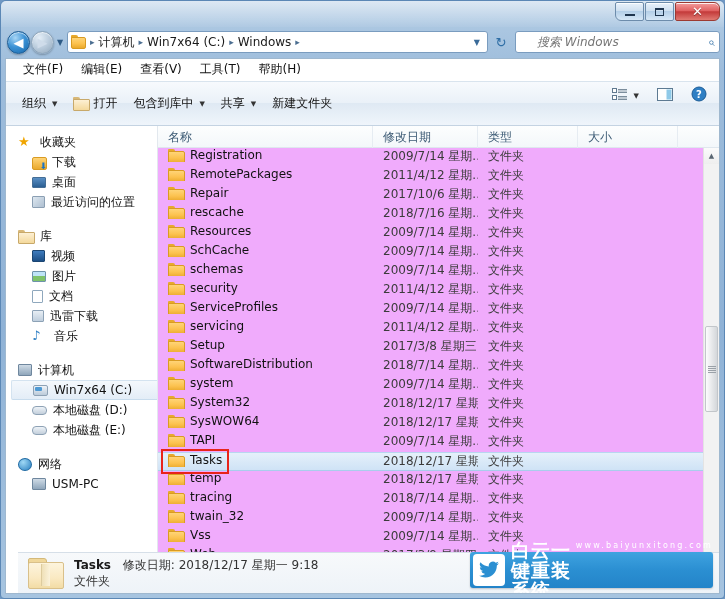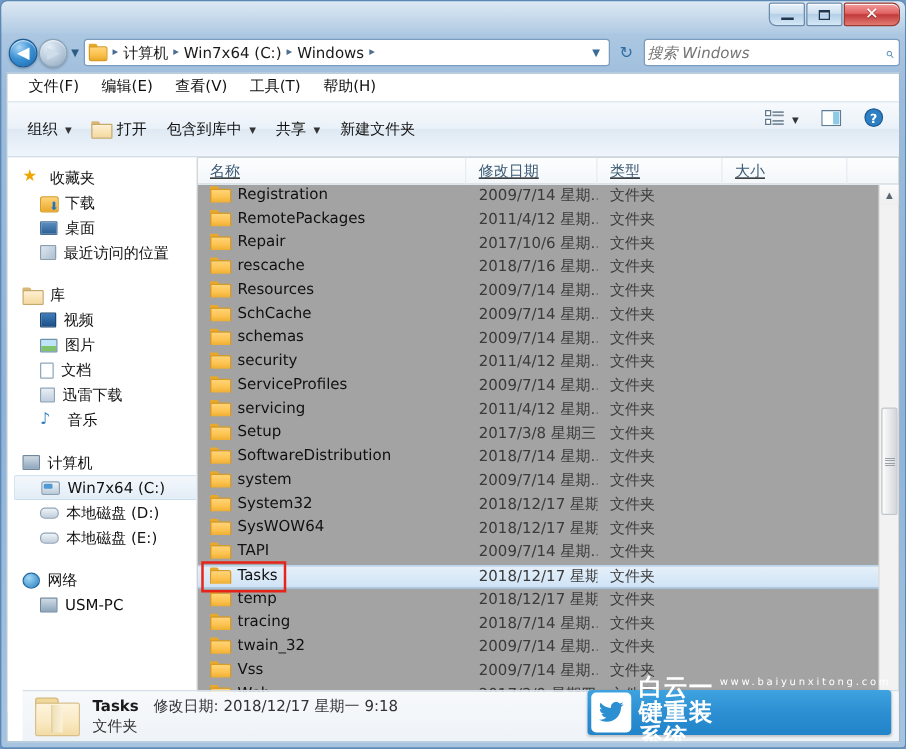--- a/index.html
+++ b/index.html
@@ -98,21 +98,21 @@
   .sep { color: #4a6d90; font-size: 9px; padding: 0 1px; }
   .addr-caret { color: #3a6b99; font-size: 8px; padding: 0 5px; }
   .refresh {
     width: 22px; height: 22px; margin-left: 2px;
     display: flex; align-items: center; justify-content: center;
     color: #2f6ea5; font-size: 13px;
   }
   .searchbox {
     width: 205px; height: 22px; margin-left: 3px;
     background: #fff; border: 1px solid #7a9cbf; border-radius: 3px;
-    display: flex; align-items: center; padding: 0 4px 0 2px;
+    display: flex; align-items: center; padding: 0 4px 0 21px;
   }
   .searchbox input {
     flex: 1; border: none; outline: none; font-size: 12px;
     font-style: italic; color: #777;
     font-family: "DejaVu Sans", "Liberation Sans", sans-serif;
     background: transparent;
   }
   .search-mag { color: #2f6ea5; font-size: 12px; transform: scaleX(-1); }
 
   
@@ -222,21 +222,21 @@
   .ic-hdd { width:15px; height:9px; background:linear-gradient(to bottom,#eef3f8,#c3cfdb);
     border:1px solid #8ea2b5; border-radius:4px; }
   .ic-hdd-sys { width:15px; height:11px; background:linear-gradient(to bottom,#eef3f8,#bccbda);
     border:1px solid #8ea2b5; border-radius:2px; position:relative; }
   .ic-hdd-sys::after { content:""; position:absolute; left:1px; top:1px; width:7px; height:4px;
     background:#4f9ad4; border-radius:1px; }
   .ic-net { width:14px; height:13px; border-radius:50%;
     background:radial-gradient(circle at 35% 30%, #9fd8f5, #2a7fc0); border:1px solid #1f6aa3; }
 
   
-  .listpane { flex: 1; position: relative; background: #a3a3a3; overflow: hidden; text-decoration: underline; }
+  .listpane { flex: 1; position: relative; background: #f0abfc; overflow: hidden; }
   .headerrow {
     height: 22px; display: flex; align-items: center;
     background: linear-gradient(to bottom, #fdfefe 0%, #f3f7fa 100%);
     border-bottom: 1px solid #dfe7ee;
     font-size: 12px; color: #3c5a74; position: relative;
   }
   .hcell { padding-left: 10px; border-right: 1px solid #e6ecf2; height: 22px; line-height: 22px; position: relative; }
   .hcell.name { width: 215px; }
   .hcell.date { width: 105px; }
   .hcell.type { width: 100px; }

